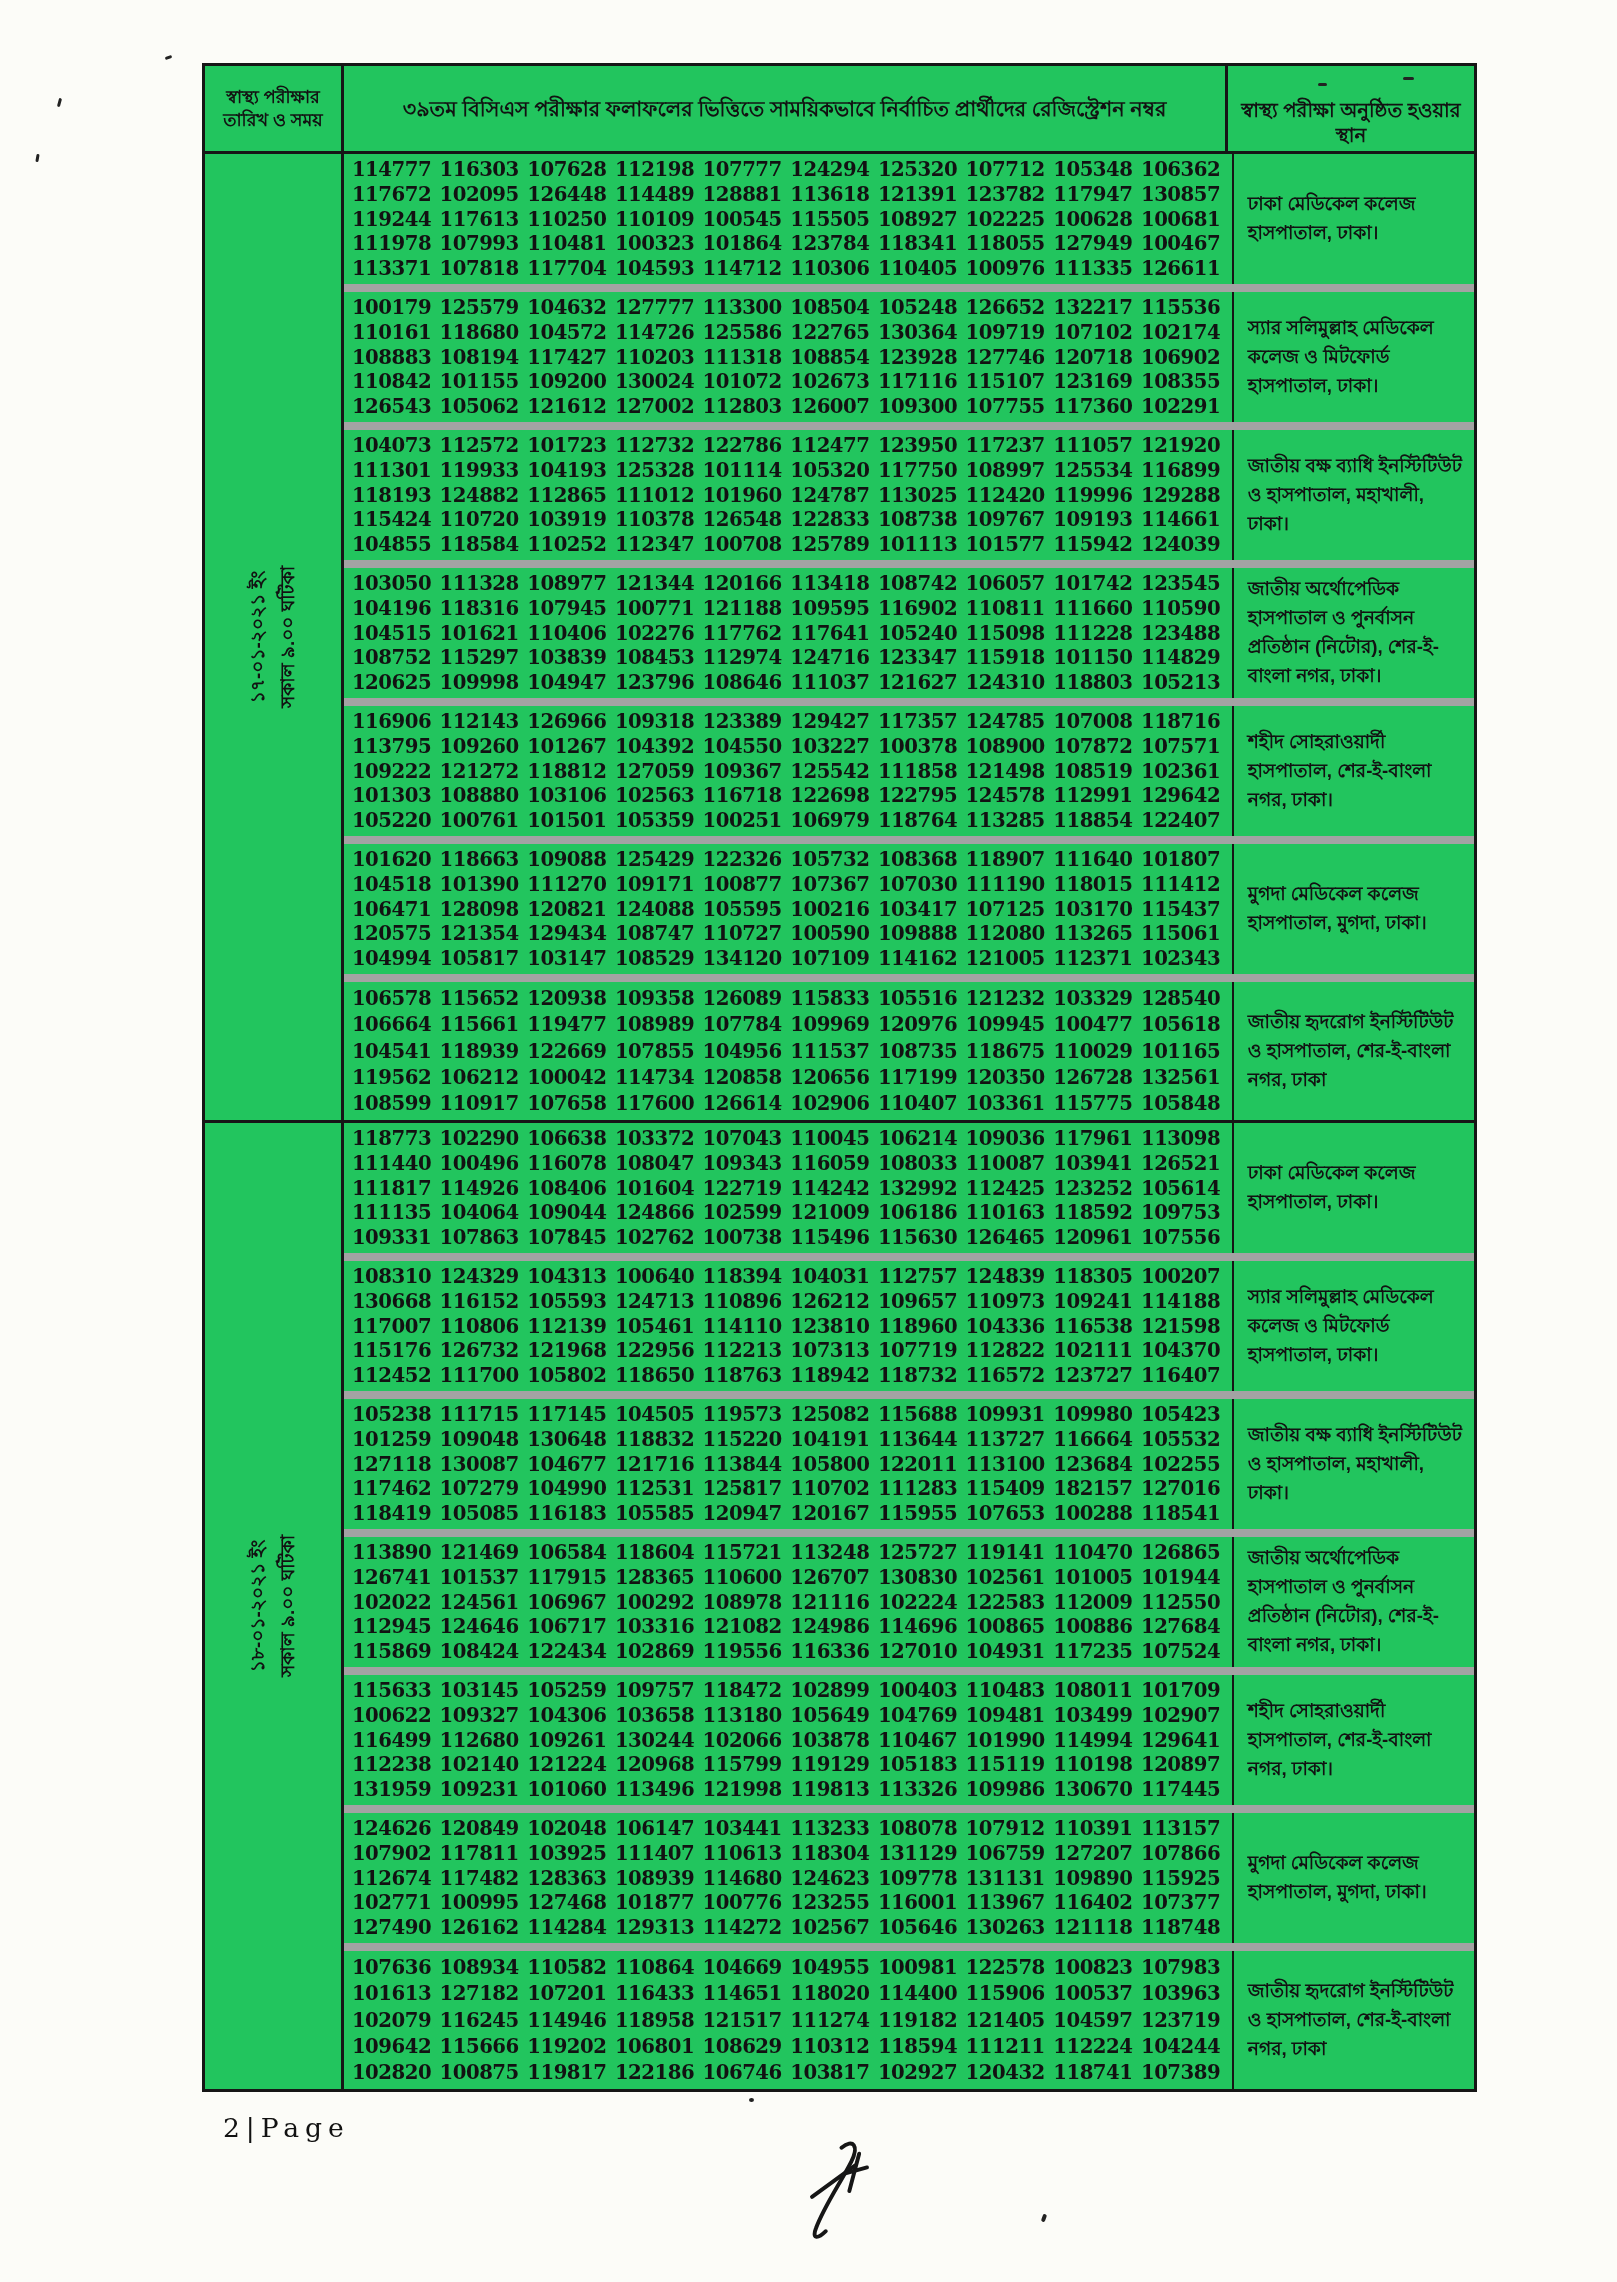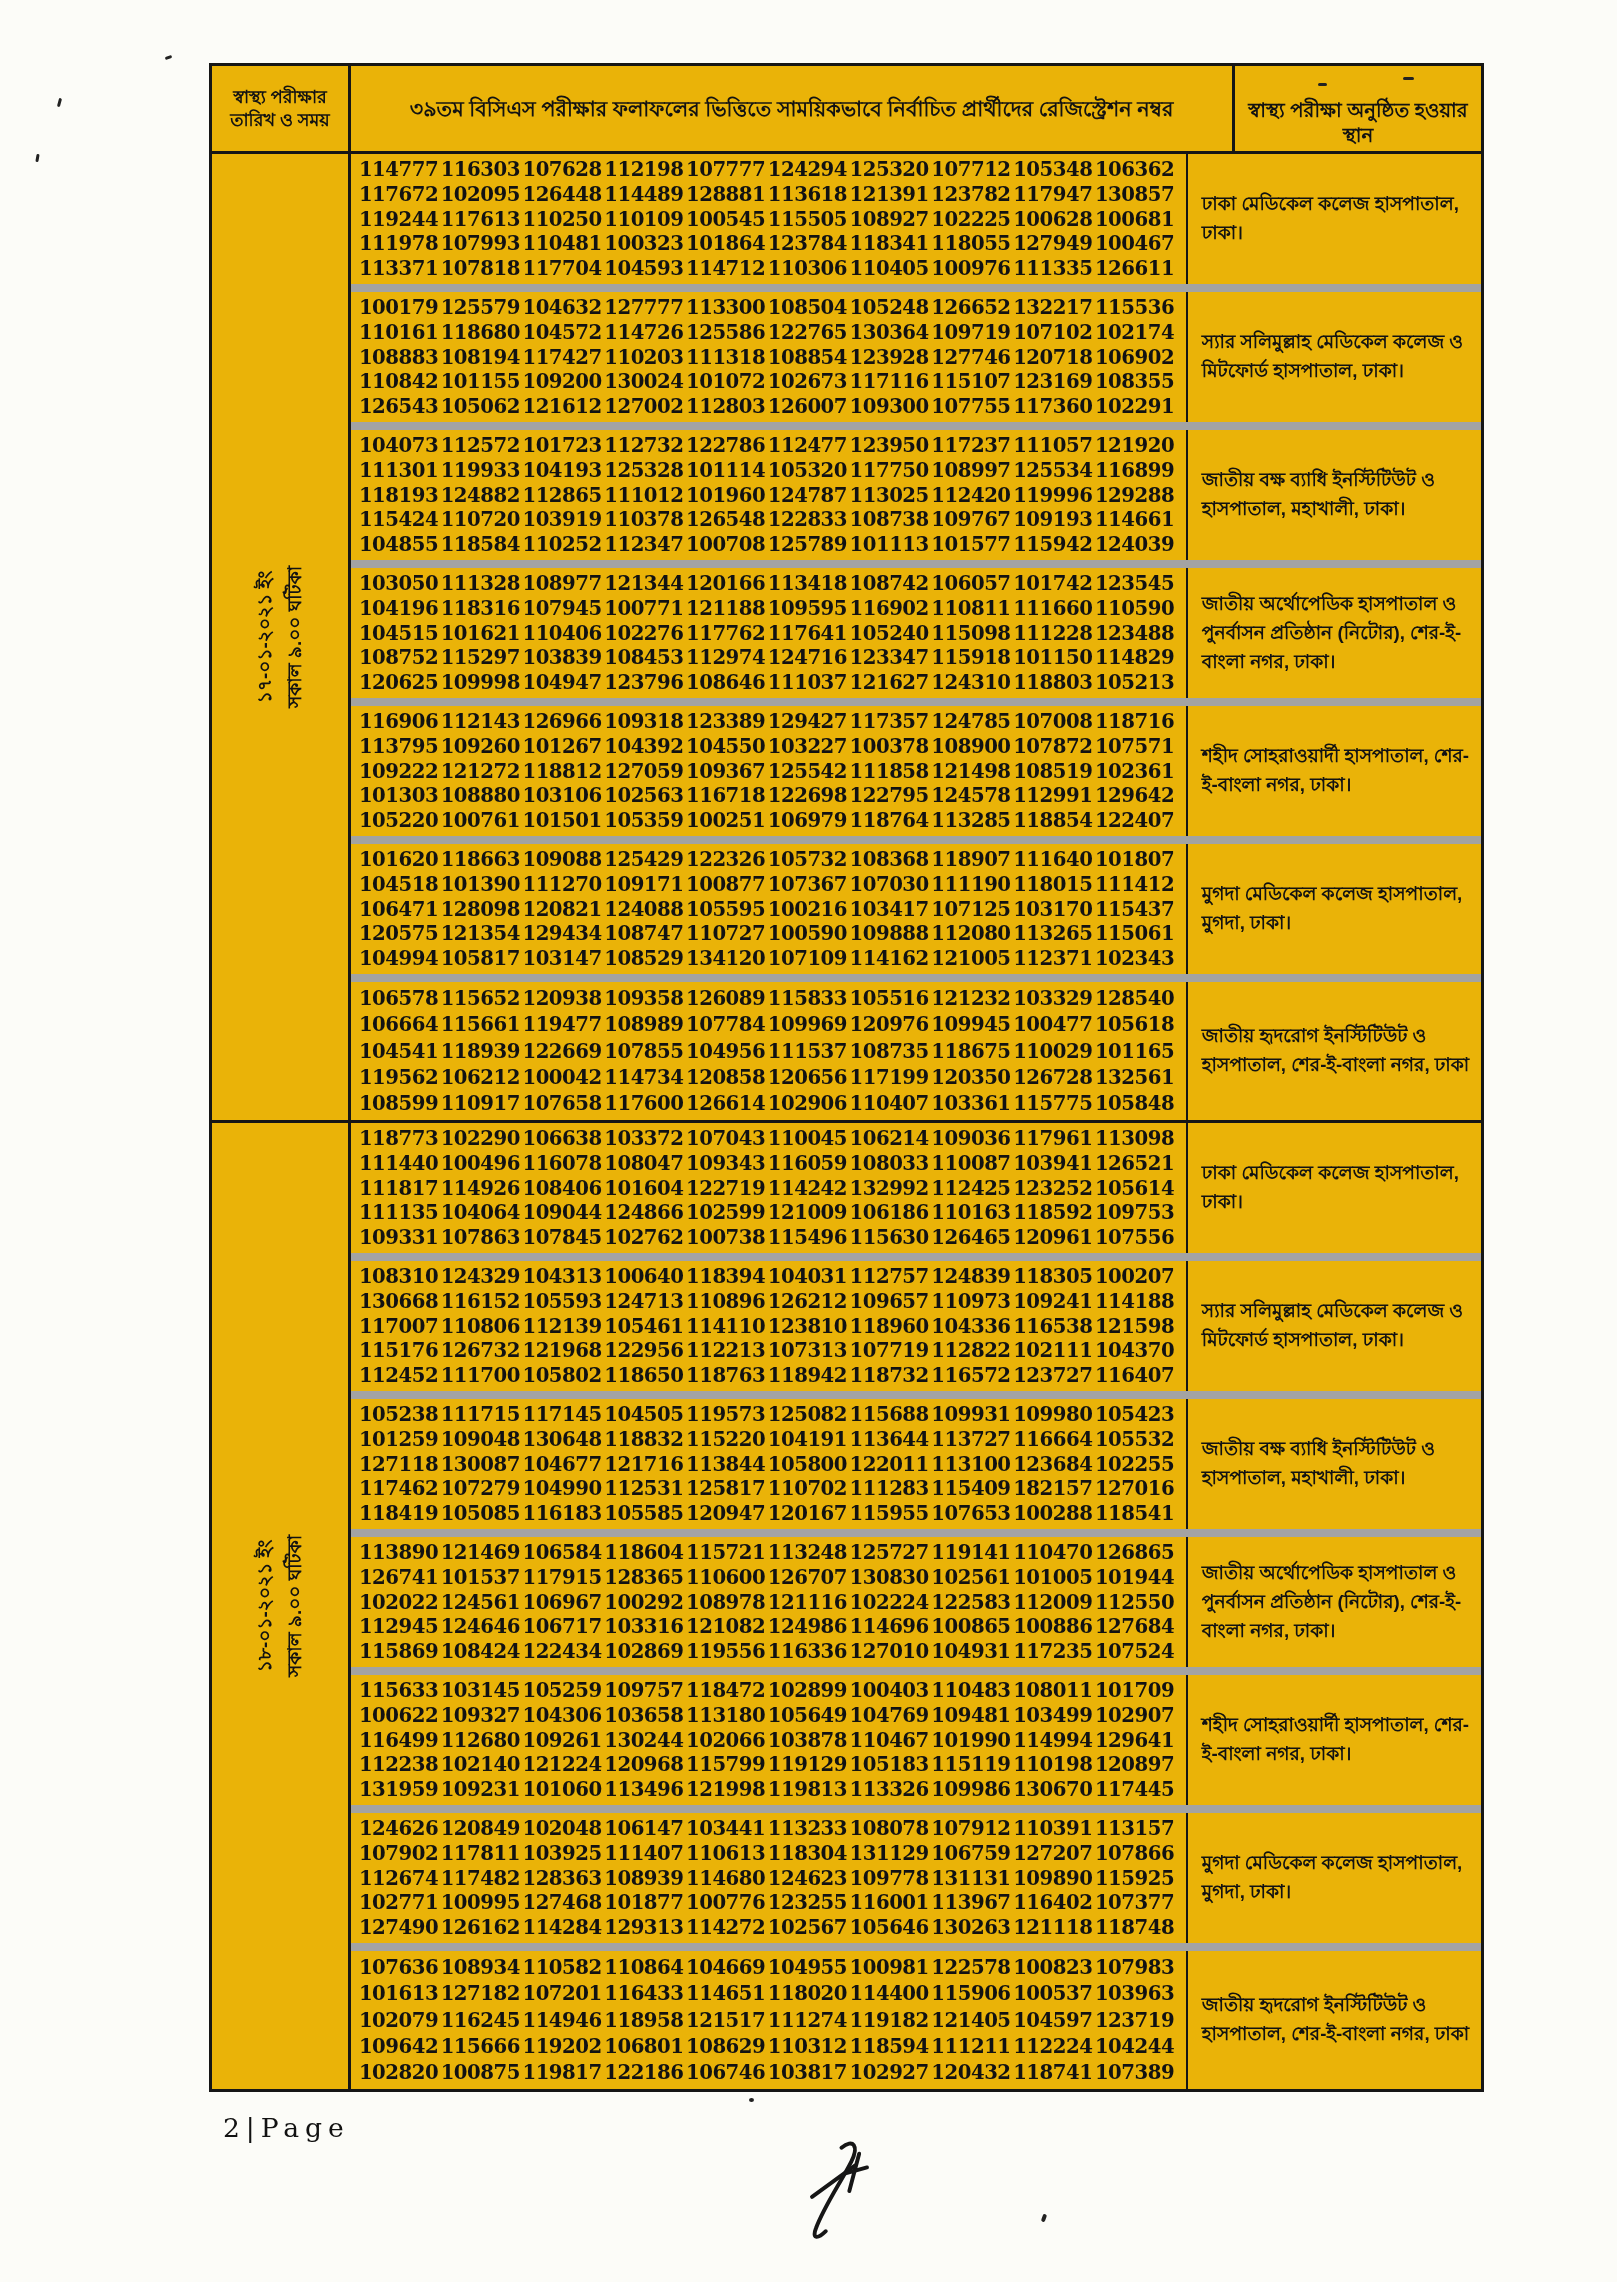--- a/index.html
+++ b/index.html
@@ -1,36 +1,36 @@
 <!DOCTYPE html>
 <html><head>
 <meta charset="utf-8">
 <style>
   html,body{margin:0;padding:0;background:#8a8a8a;}
   .page{position:relative;width:1617px;height:2282px;background:#fcfcf8;overflow:hidden;
         font-family:"Liberation Sans",sans-serif;color:#121212;}
-  .doc-table{position:absolute;left:209px;top:63px;width:1269px;border:3px solid #161616;background:#eab308;}
+  .doc-table{position:absolute;left:202px;top:63px;width:1269px;border:3px solid #161616;background:#22c55e;}
   .thead{display:flex;border-bottom:3px solid #161616;}
   .th{display:flex;align-items:center;justify-content:center;text-align:center;
       font-weight:bold;font-size:19.7px;box-sizing:border-box;min-height:55px;padding:3.9px 7.9px;line-height:1.25;}
   .th-date{width:139px;border-right:3px solid #161616;font-size:17.7px;}
   .th-nums{flex:1;border-right:3px solid #161616;font-size:20.7px;}
   .th-loc{width:246px;margin-top:28px;}
   .group{display:flex;border-bottom:3px solid #161616;}
   .group:last-child{border-bottom:none;}
   .gdate{width:139px;border-right:3px solid #161616;display:flex;align-items:center;justify-content:center;box-sizing:border-box;}
   .date-rot{transform:rotate(-90deg);text-align:center;font-size:18.7px;font-weight:bold;white-space:nowrap;line-height:1.6;}
   .gblocks{flex:1;display:flex;flex-direction:column;}
   .block{display:flex;border-bottom:8px solid #a3a3a3;height:138px;box-sizing:border-box;}
   .block:last-child{border-bottom:none;}
   .nums{flex:1;border-right:2px solid #161616;padding:2px 11.8px 2px 7.9px;display:flex;
         flex-direction:column;justify-content:space-evenly;box-sizing:border-box;}
   .numrow{display:flex;justify-content:space-between;align-items:center;}
   .num{font-family:"DejaVu Serif",serif;font-size:19.7px;font-weight:600;letter-spacing:-0.5px;white-space:nowrap;}
-  .loc{width:293px;box-sizing:border-box;display:flex;align-items:center;
+  .loc{width:240px;box-sizing:border-box;display:flex;align-items:center;
        padding:3.9px 9.9px 3.9px 13.8px;font-size:18.7px;font-weight:bold;line-height:1.55;}
   .footer{position:absolute;left:223px;top:2112px;font-family:"DejaVu Serif",serif;
           font-weight:normal;font-size:26.6px;letter-spacing:5.9px;}
   .signature{position:absolute;left:806px;top:2136px;}
   .speck{position:absolute;background:#222;border-radius:2px;}
 </style>
 </head>
 <body>
 
 <div class="page">

